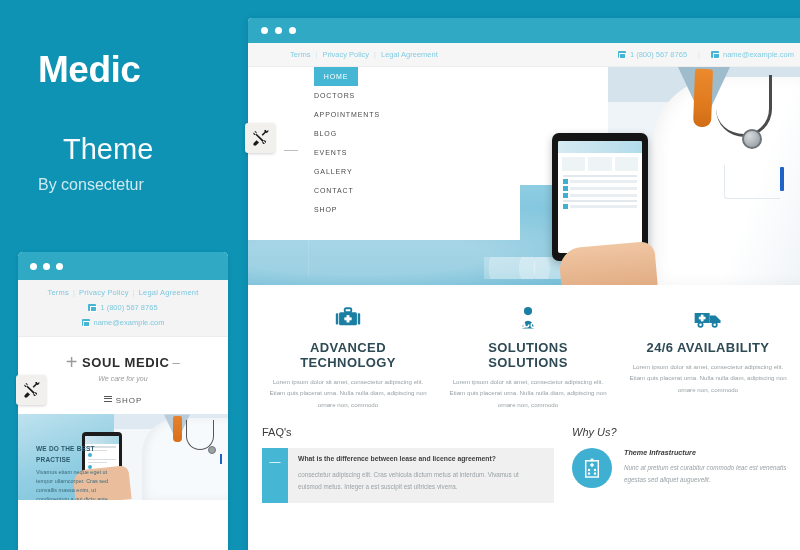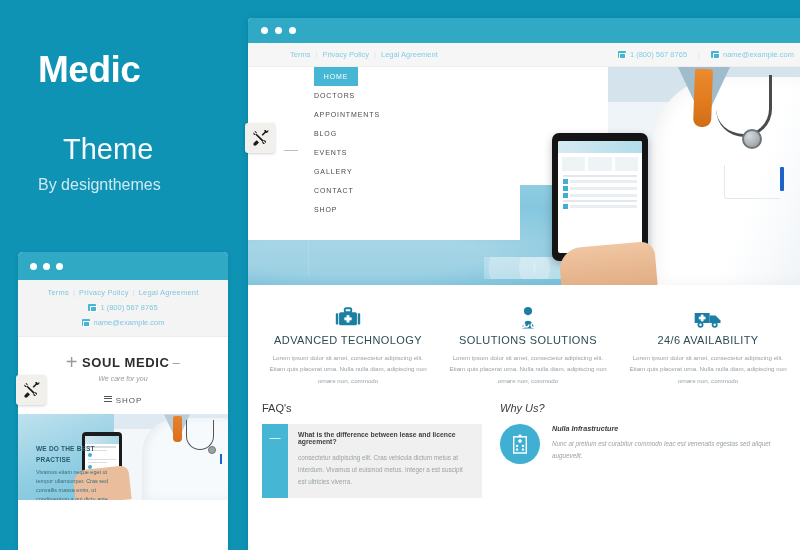--- a/index.html
+++ b/index.html
@@ -281,30 +281,30 @@
     position:absolute; left: 36px; top: 83px; width: 14px; height: 1px; background:#bdbdbd;
   }
 
   
   .features {
     display:flex; padding: 18px 10px 6px; background:#fff;
   }
   .feat { flex:1; text-align:center; padding: 0 10px; }
   .feat .icon { height: 30px; display:flex; align-items:center; justify-content:center; }
   .feat h4 {
-    font-size: 11px; letter-spacing: .4px; color: #2e4a55; font-weight:normal;
-    margin-top: 1px;
+    font-size: 13px; letter-spacing: .4px; color: #2e4a55; font-weight:bold;
+    margin-top: 7px;
   }
   .feat p {
     font-size: 6.2px; line-height: 1.85; color: #9aa2a6; margin-top: 6px;
   }
 
   
   .bottom { display:flex; padding: 10px 14px 0; gap: 18px; background:#fff; }
-  .col-faq { width: 220px; }
+  .col-faq { width: 292px; }
   .col-why { flex:1;font-style:italic; }
   .sec-title { font-size: 11px; color: #3a3a3a; font-weight: 400; margin-bottom: 10px; }
 
   .acc-item { display:flex; background:#f0f0f0; }
   .acc-toggle {
     width: 26px; background: #45b6d4; color:#fff; display:flex;
     align-items:flex-start; justify-content:center; padding-top: 8px;
     font-size: 11px; line-height: 1;
   }
   .acc-body { flex:1; padding: 7px 10px 10px; }
@@ -322,21 +322,21 @@
 </head>
 <body>
 
 <div id="stage">
 
   <div class="brand">
     <div class="brand-title">
       <div>Medic</div>
     </div>
     <div class="brand-sub">Theme</div>
-    <div class="brand-by">By designthemes</div>
+    <div class="brand-by">By consectetur</div>
 
     <div class="mobile">
       <div class="mobile-chrome">
         <span class="dot"></span>
         <span class="dot"></span>
         <span class="dot"></span>
       </div>
       <div class="mobile-topbar">
         <div class="m-links">
           <a>Terms</a><span class="sep">|</span><a>Privacy Policy</a><span class="sep">|</span><a>Legal Agreement</a>
@@ -543,21 +543,21 @@
               <rect x="8.4" y="0.6" width="3.2" height="3" fill="#fff"></rect>
               <rect x="9.2" y="5.5" width="1.6" height="4.4" fill="#fff"></rect>
               <rect x="7.8" y="6.9" width="4.4" height="1.6" fill="#fff"></rect>
               <rect x="5.5" y="12" width="2.4" height="2.4" fill="#fff"></rect>
               <rect x="12.1" y="12" width="2.4" height="2.4" fill="#fff"></rect>
               <rect x="5.5" y="16" width="2.4" height="2.4" fill="#fff"></rect>
               <rect x="12.1" y="16" width="2.4" height="2.4" fill="#fff"></rect>
             </svg>
           </div>
           <div class="why-txt">
-            <h5>Nulla Infrastructure</h5>
+            <h5>Theme Infrastructure</h5>
             <p>Nunc at pretium est curabitur commodo leac est venenatis egestas sed aliquet auguevelit.</p>
           </div>
         </div>
       </div>
     </div>
   </div>
 
   <div class="tools-badge main">
     <svg width="17" height="17" viewBox="0 0 24 24">
       <path fill="#1a1a1a" d="M3.5 2.2l3.1 3.1-1.3 1.3-3.1-3.1c-.5.9-.4 2.1.4 2.9.7.7 1.7.9 2.6.6l9.5 9.5c-.3.9-.1 1.9.6 2.6.8.8 2 .9 2.9.4l-3.1-3.1 1.3-1.3 3.1 3.1c.5-.9.4-2.1-.4-2.9-.7-.7-1.7-.9-2.6-.6L6.5 5.2c.3-.9.1-1.9-.6-2.6-.8-.8-2-.9-2.4-.4z"></path>

